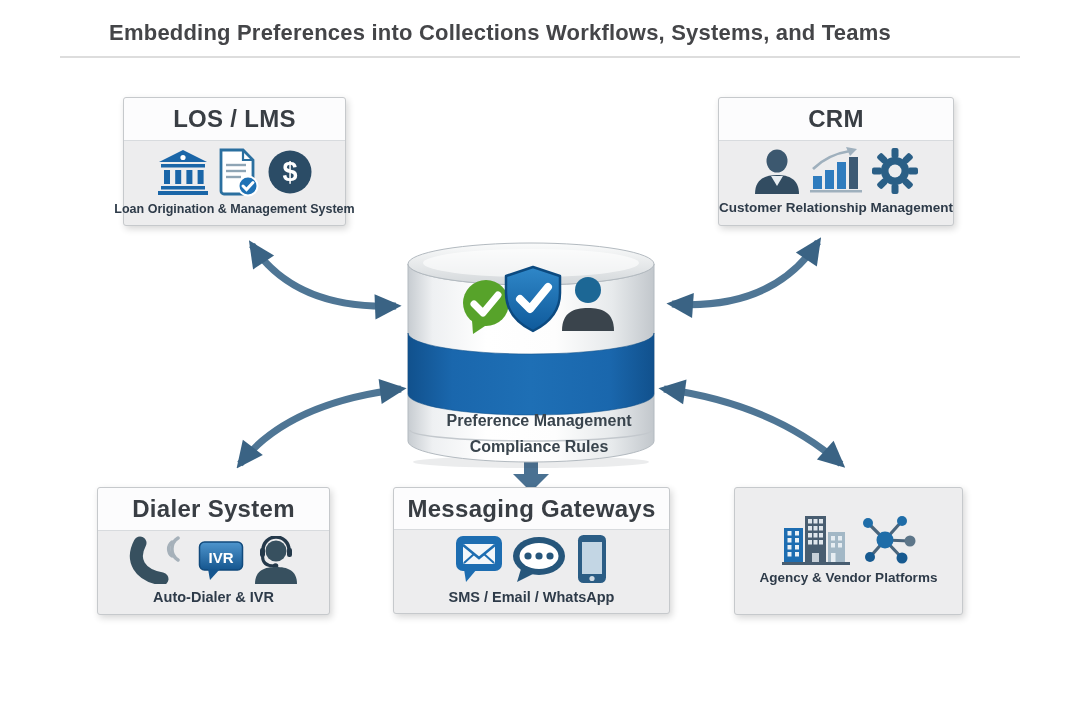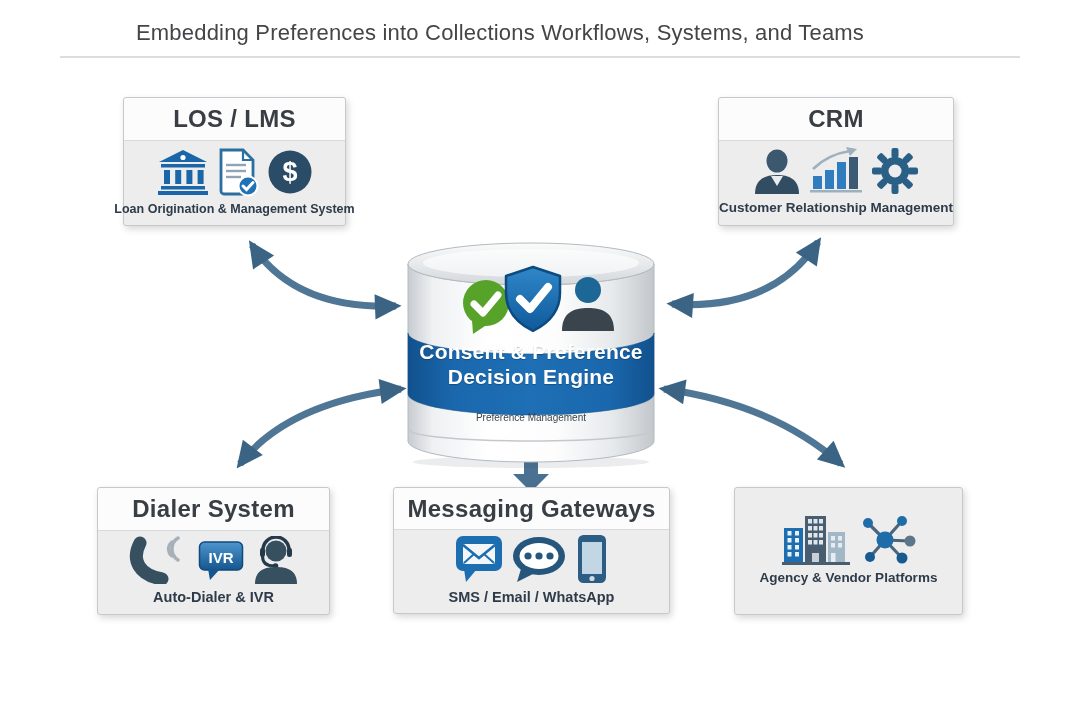--- a/index.html
+++ b/index.html
@@ -2,21 +2,21 @@
 <html><head>
 <meta charset="utf-8">
 <style>
   html,body{margin:0;padding:0;background:#ffffff;}
   #canvas{
     position:relative;width:1080px;height:720px;margin:0 auto;background:#ffffff;
     font-family:"Liberation Sans",sans-serif;overflow:hidden;
   }
   .page-title{
     position:absolute;left:0;top:20px;width:1000px;text-align:center;
-    font-size:22px;font-weight:400;color:#444548;letter-spacing:.2px;
+    font-size:22px;font-weight:700;color:#444548;letter-spacing:.2px;
   }
   .title-rule{position:absolute;left:60px;right:60px;top:56px;height:2px;background:#dddddd;}
   #arrows{position:absolute;left:0;top:0;z-index:1;}
   .sys-box{
     position:absolute;z-index:2;background:#ededee;border:1px solid #c6c9cc;border-radius:3px;
     box-shadow:2px 3px 7px rgba(0,0,0,.16);display:flex;flex-direction:column;
   }
   .sys-header{
     background:#fcfcfd;border-bottom:1px solid #d8dbde;border-radius:3px 3px 0 0;
     height:42px;display:flex;align-items:center;justify-content:center;
@@ -27,22 +27,22 @@
   .sys-sub{font-size:13.5px;font-weight:600;color:#2e3b49;white-space:nowrap;}
   .sys-sub.tight{font-size:12.5px;}
   
   #cylinder{position:absolute;left:406px;top:241px;width:250px;height:230px;z-index:2;}
   #cylinder .band-text{
     position:absolute;left:0;top:98px;width:100%;text-align:center;color:#ffffff;
     font-size:21px;font-weight:700;line-height:25px;letter-spacing:.2px;
     text-shadow:0 1px 1px rgba(0,0,0,.25);
   }
   #cylinder .layer{
-    position:absolute;left:0;width:100%;text-align:center;color:#39444d;
-    font-size:10px;font-weight:400;
+    position:absolute;left:8px;width:100%;text-align:center;color:#39444d;
+    font-size:16px;font-weight:700;
   }
   #cylinder .layer.top{top:171px;}
   #cylinder .layer.bottom{top:197px;}
   .cyl-icon{position:absolute;}
   .ci-consent{left:54px;top:37px;}
   .ci-shield{left:96px;top:24px;}
   .ci-person{left:153px;top:34px;}
 </style>
 </head>
 <body>
@@ -185,25 +185,22 @@
         </linearGradient>
       </defs>
       <path d="M31,2 L58,11 V28 C58,46 47,58 31,66 C15,58 4,46 4,28 V11 Z" fill="url(#shieldGrad)" stroke="#0c4a80" stroke-width="2.5" stroke-linejoin="round"></path>
       <path d="M18,34 L28,44 L46,22" stroke="#ffffff" stroke-width="8" fill="none" stroke-linecap="round" stroke-linejoin="round"></path>
     </svg>
     <svg class="cyl-icon ci-person" width="58" height="56" viewBox="0 0 58 56">
       <circle cx="29" cy="15" r="13" fill="#1c6795"></circle>
       <path d="M3,56 C3,37 15,33 29,33 C43,33 55,37 55,56 Z" fill="#3a444c"></path>
     </svg>
 
-    <div class="band-text">
-      <div>Consent &amp; Preference</div>
-      <div>Decision Engine</div>
-    </div>
     <div class="layer top">Preference Management</div>
+    <div class="layer bottom">Compliance Rules</div>
   </div>
 
   <div class="sys-box" style="left:393px;top:487px;width:275px;height:125px;">
     <div class="sys-header">Messaging Gateways</div>
     <div class="sys-body">
       <div class="icon-row">
         <svg width="48" height="48" viewBox="0 0 48 48">
           <rect x="1" y="1" width="46" height="35" rx="7" fill="#1d6db1"></rect>
           <polygon points="9,34 22,34 11,47" fill="#1d6db1"></polygon>
           <rect x="8" y="9" width="32" height="20" rx="2" fill="#f2f6f9"></rect>

